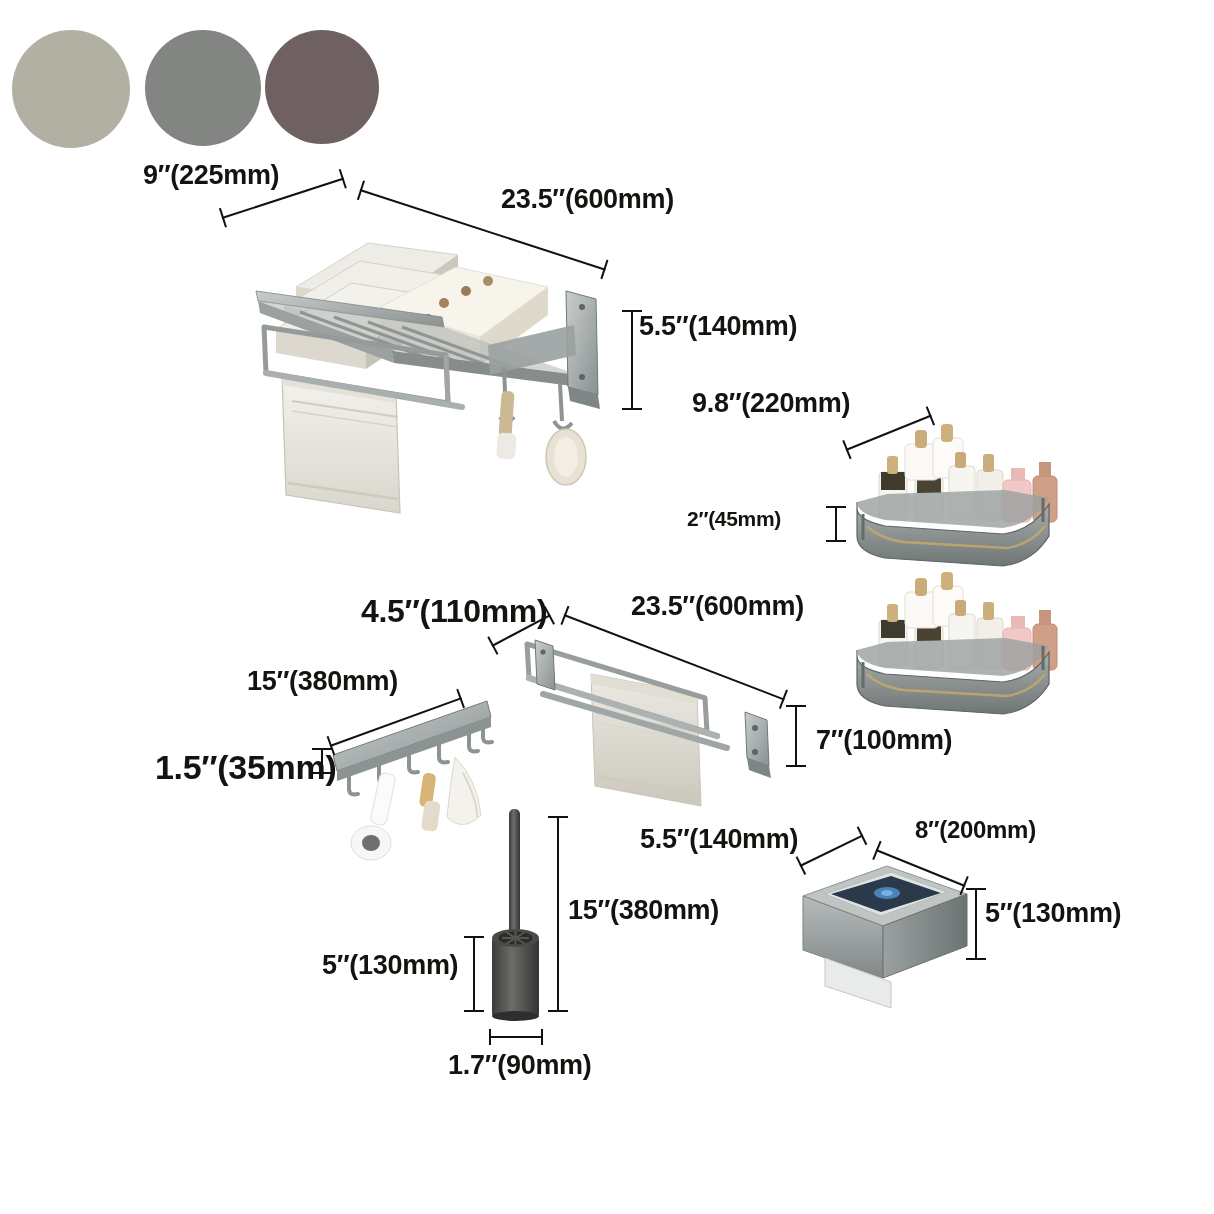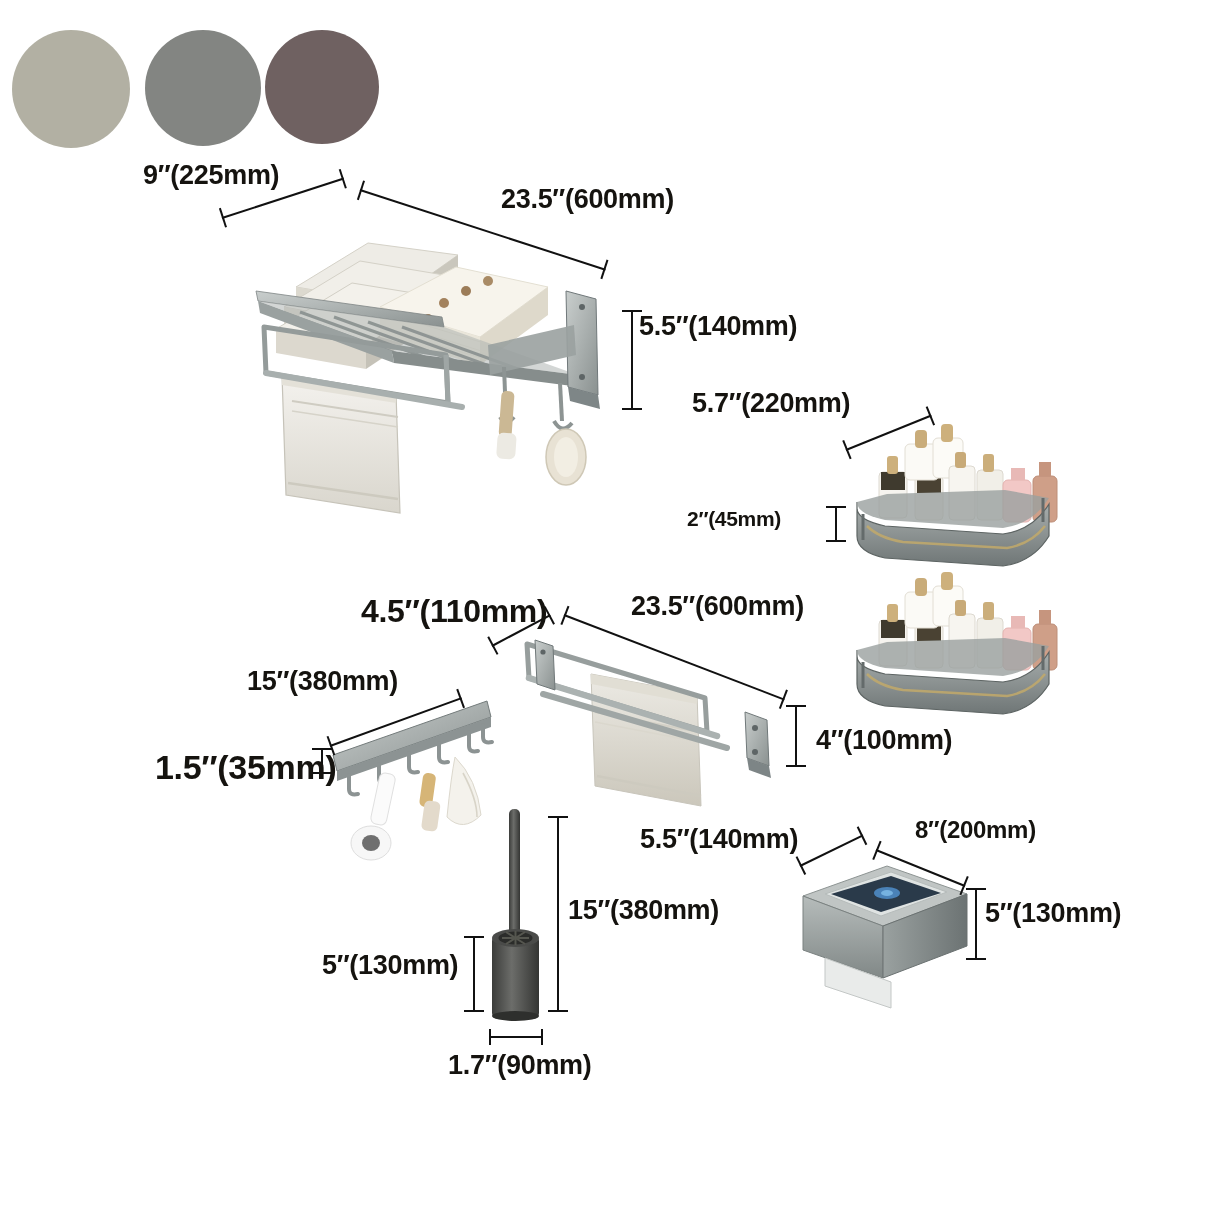--- a/index.html
+++ b/index.html
@@ -436,25 +436,25 @@
 
   <div class="vline" style="left:966px; top:888px; width:20px; height:72px;">
     <div class="bar" style="height:72px;"></div>
     <div class="cap start"></div>
       <div class="cap end"></div>
   </div>
 
   <div class="dim-label" style="left:143px; top:162px; font-size:27px;">9″(225mm)</div>
   <div class="dim-label" style="left:501px; top:186px; font-size:27px;">23.5″(600mm)</div>
   <div class="dim-label" style="left:639px; top:313px; font-size:27px;">5.5″(140mm)</div>
-  <div class="dim-label" style="left:692px; top:390px; font-size:27px;">5.7″(220mm)</div>
+  <div class="dim-label" style="left:692px; top:390px; font-size:27px;">9.8″(220mm)</div>
   <div class="dim-label" style="left:687px; top:508px; font-size:21px;">2″(45mm)</div>
   <div class="dim-label" style="left:361px; top:595px; font-size:32px;">4.5″(110mm)</div>
   <div class="dim-label" style="left:631px; top:593px; font-size:27px;">23.5″(600mm)</div>
-  <div class="dim-label" style="left:816px; top:727px; font-size:27px;">4″(100mm)</div>
+  <div class="dim-label" style="left:816px; top:727px; font-size:27px;">7″(100mm)</div>
   <div class="dim-label" style="left:247px; top:668px; font-size:27px;">15″(380mm)</div>
   <div class="dim-label" style="left:155px; top:750px; font-size:34px;">1.5″(35mm)</div>
   <div class="dim-label" style="left:568px; top:897px; font-size:27px;">15″(380mm)</div>
   <div class="dim-label" style="left:322px; top:952px; font-size:27px;">5″(130mm)</div>
   <div class="dim-label" style="left:448px; top:1052px; font-size:27px;">1.7″(90mm)</div>
   <div class="dim-label" style="left:640px; top:826px; font-size:27px;">5.5″(140mm)</div>
   <div class="dim-label" style="left:900px; top:818px; font-size:24px;margin-left:15px;">8″(200mm)</div>
   <div class="dim-label" style="left:985px; top:900px; font-size:27px;">5″(130mm)</div>
 
 </div>

